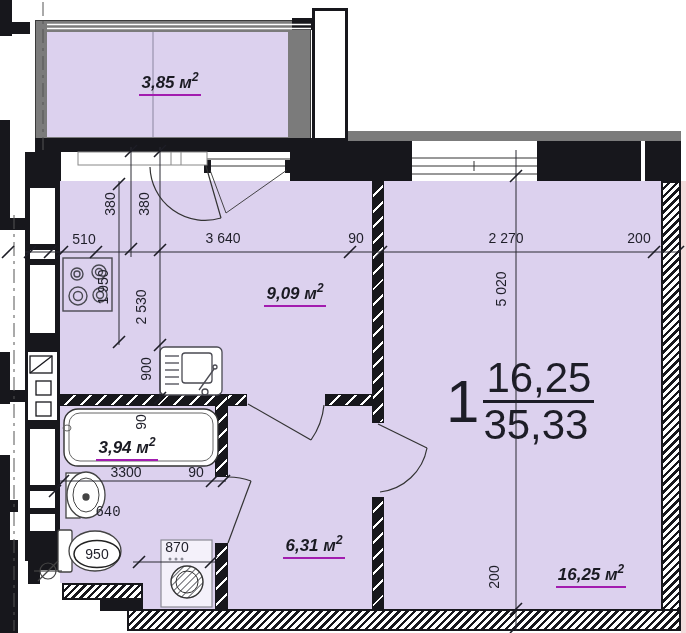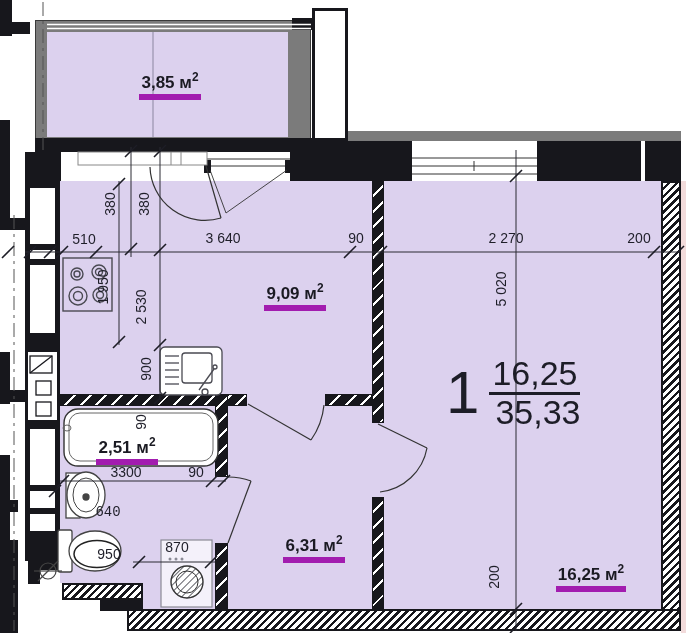--- a/index.html
+++ b/index.html
@@ -14,26 +14,26 @@
   .wall-thin{background:repeating-linear-gradient(135deg,#17171c 0 9px,#ffffff 9px 11px);
              border:1px solid #17171c;}
   .pink{background:#f2dbdb;}
   .white{background:#ffffff;}
   .shaft{background:#ffffff;border:1px solid #17171c;}
   .dim{position:absolute;font-size:14px;line-height:16px;height:16px;text-align:center;
        color:#1f1f29;white-space:nowrap;}
   .vdim{transform:rotate(-90deg);transform-origin:center;}
   .area-label{position:absolute;font-size:17px;font-weight:bold;color:#1a1a22;
               text-align:center;white-space:nowrap;}
-  .area-label .inner{display:inline-block;border-bottom:6px solid #a21caf;padding:0 2px 1px 2px;}
+  .area-label .inner{display:inline-block;border-bottom:2px solid #a21caf;padding:0 2px 1px 2px;font-style:italic;}
   .area-label sup{font-size:70%;}
   #apt-label{position:absolute;left:446px;top:356px;display:flex;align-items:center;
              color:#1d1d27;}
   #apt-num{font-size:60px;line-height:1;font-weight:400;}
-  #apt-frac{margin-left:10px;text-align:right;font-size:34px;line-height:1.05;}
+  #apt-frac{margin-left:4px;text-align:left;font-size:42px;line-height:1.05;}
   #apt-frac .num{border-bottom:3px solid #1d1d27;padding:0 3px;}
   svg{position:absolute;left:0;top:0;}
 </style>
 </head>
 <body>
 
 <div id="plan">
 
   <div class="abs gray" style="left:35px;top:20px;width:276px;height:130px;"></div>
   <div class="abs room" style="left:47px;top:32px;width:241px;height:105px;"></div>
@@ -260,31 +260,31 @@
   <div class="dim vdim" style="left:75px;top:279px;width:56px;">1 950</div>
   <div class="dim vdim" style="left:113px;top:299px;width:56px;">2 530</div>
   <div class="dim vdim" style="left:124px;top:361px;width:44px;">900</div>
   <div class="dim vdim" style="left:473px;top:281px;width:56px;">5 020</div>
   <div class="dim vdim" style="left:476px;top:569px;width:36px;">200</div>
   <div class="dim vdim" style="left:127px;top:414px;width:28px;">90</div>
 
   <div class="dim" style="left:96px;top:464px;width:60px;">3300</div>
   <div class="dim" style="left:182px;top:464px;width:28px;">90</div>
   <div class="dim" style="left:88px;top:504px;width:40px;font-family:Liberation Mono, monospace;">640</div>
-  <div class="dim" style="left:87px;top:546px;width:44px;">950</div>
+  <div class="dim" style="left:75px;top:546px;width:44px;">950</div>
   <div class="dim" style="left:157px;top:539px;width:40px;">870</div>
 
   <div class="area-label" style="left:118px;top:70px;width:104px;">
     <span class="inner"><span>3,85 м</span><sup>2</sup></span>
   </div>
   <div class="area-label" style="left:243px;top:281px;width:104px;">
     <span class="inner"><span>9,09 м</span><sup>2</sup></span>
   </div>
   <div class="area-label" style="left:75px;top:435px;width:104px;">
-    <span class="inner"><span>2,51 м</span><sup>2</sup></span>
+    <span class="inner"><span>3,94 м</span><sup>2</sup></span>
   </div>
   <div class="area-label" style="left:262px;top:533px;width:104px;">
     <span class="inner"><span>6,31 м</span><sup>2</sup></span>
   </div>
   <div class="area-label" style="left:534px;top:562px;width:114px;">
     <span class="inner"><span>16,25 м</span><sup>2</sup></span>
   </div>
 
   <div id="apt-label">
     <div id="apt-num">1</div>

